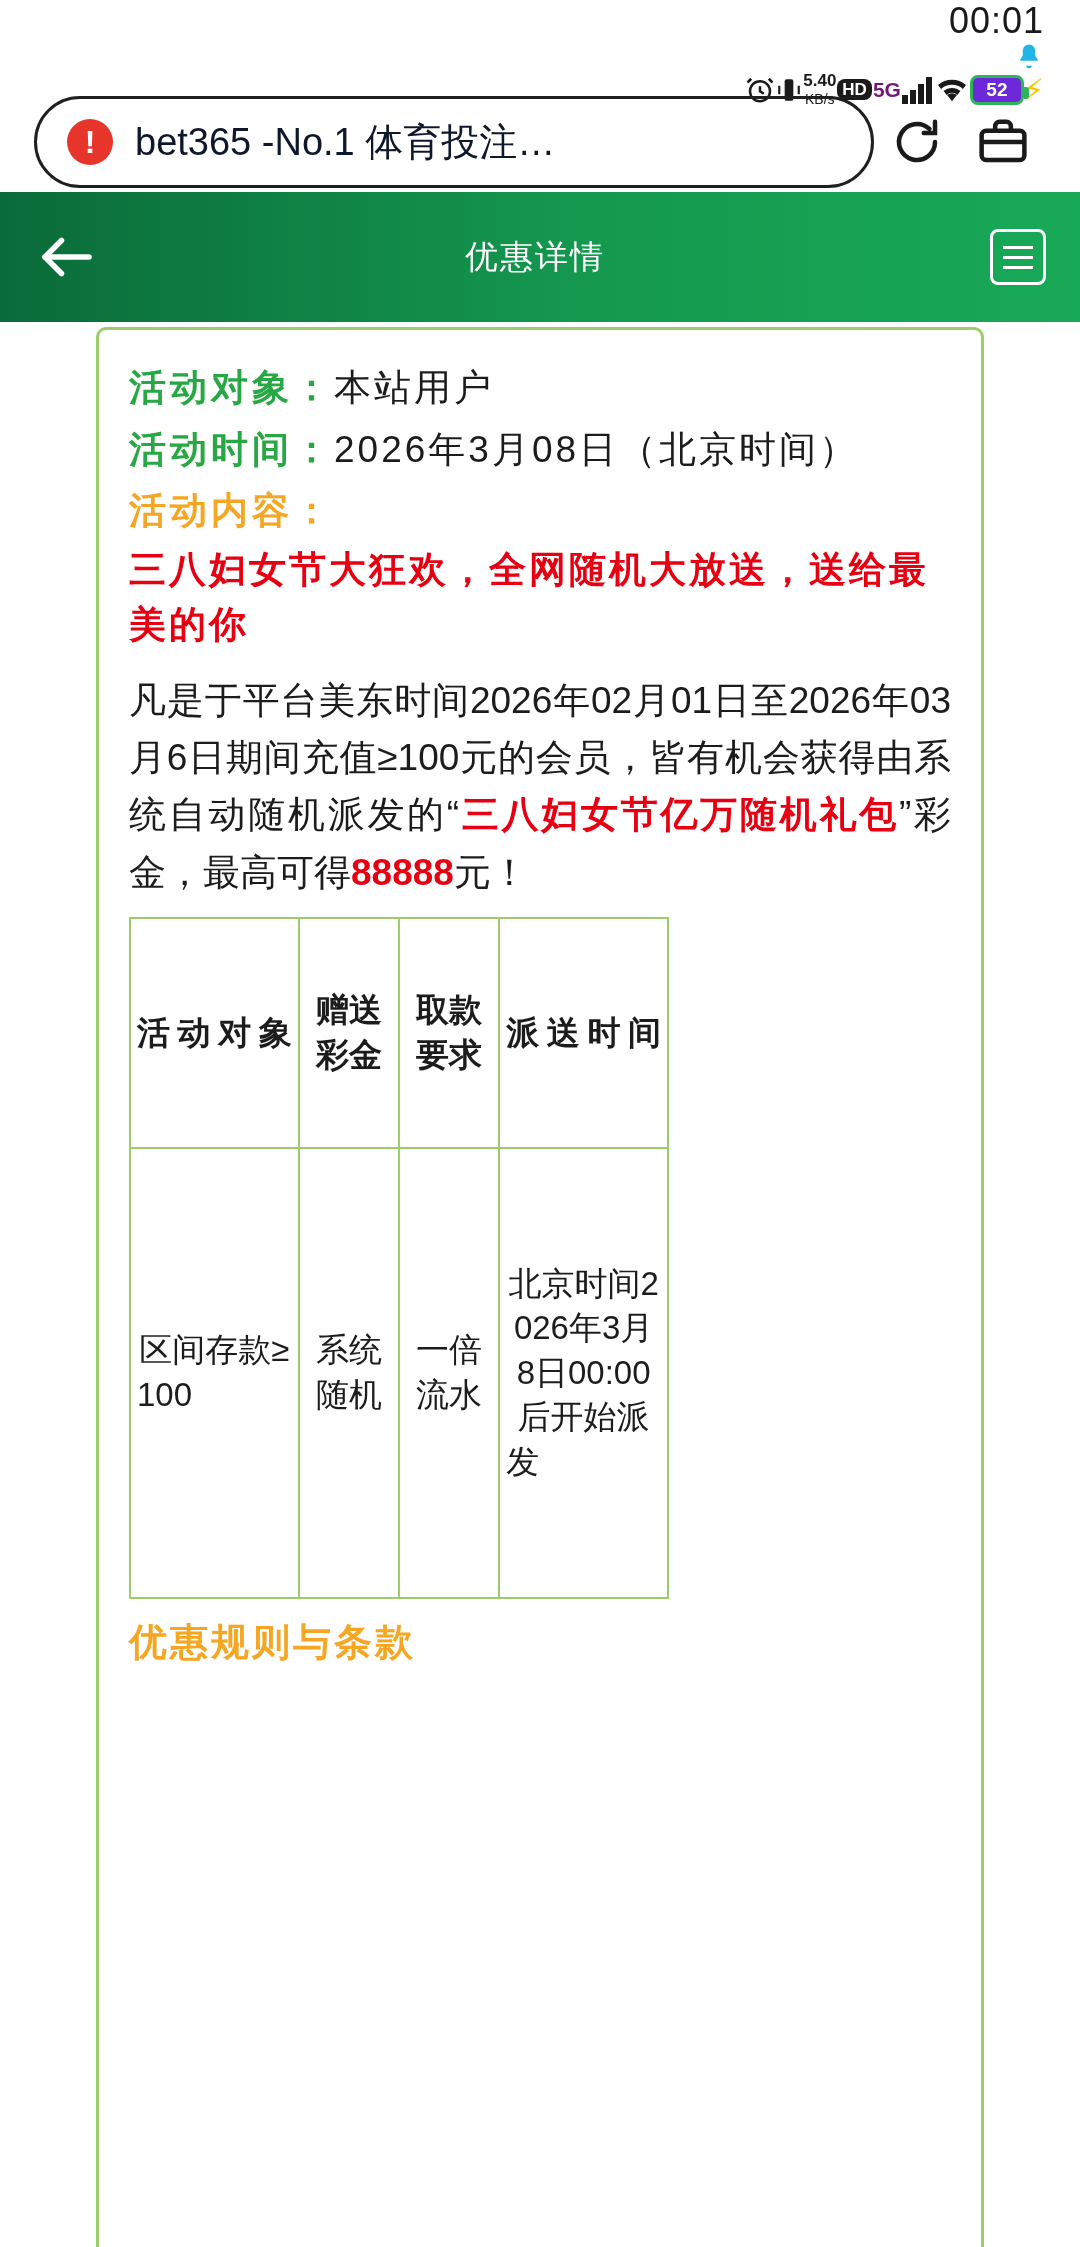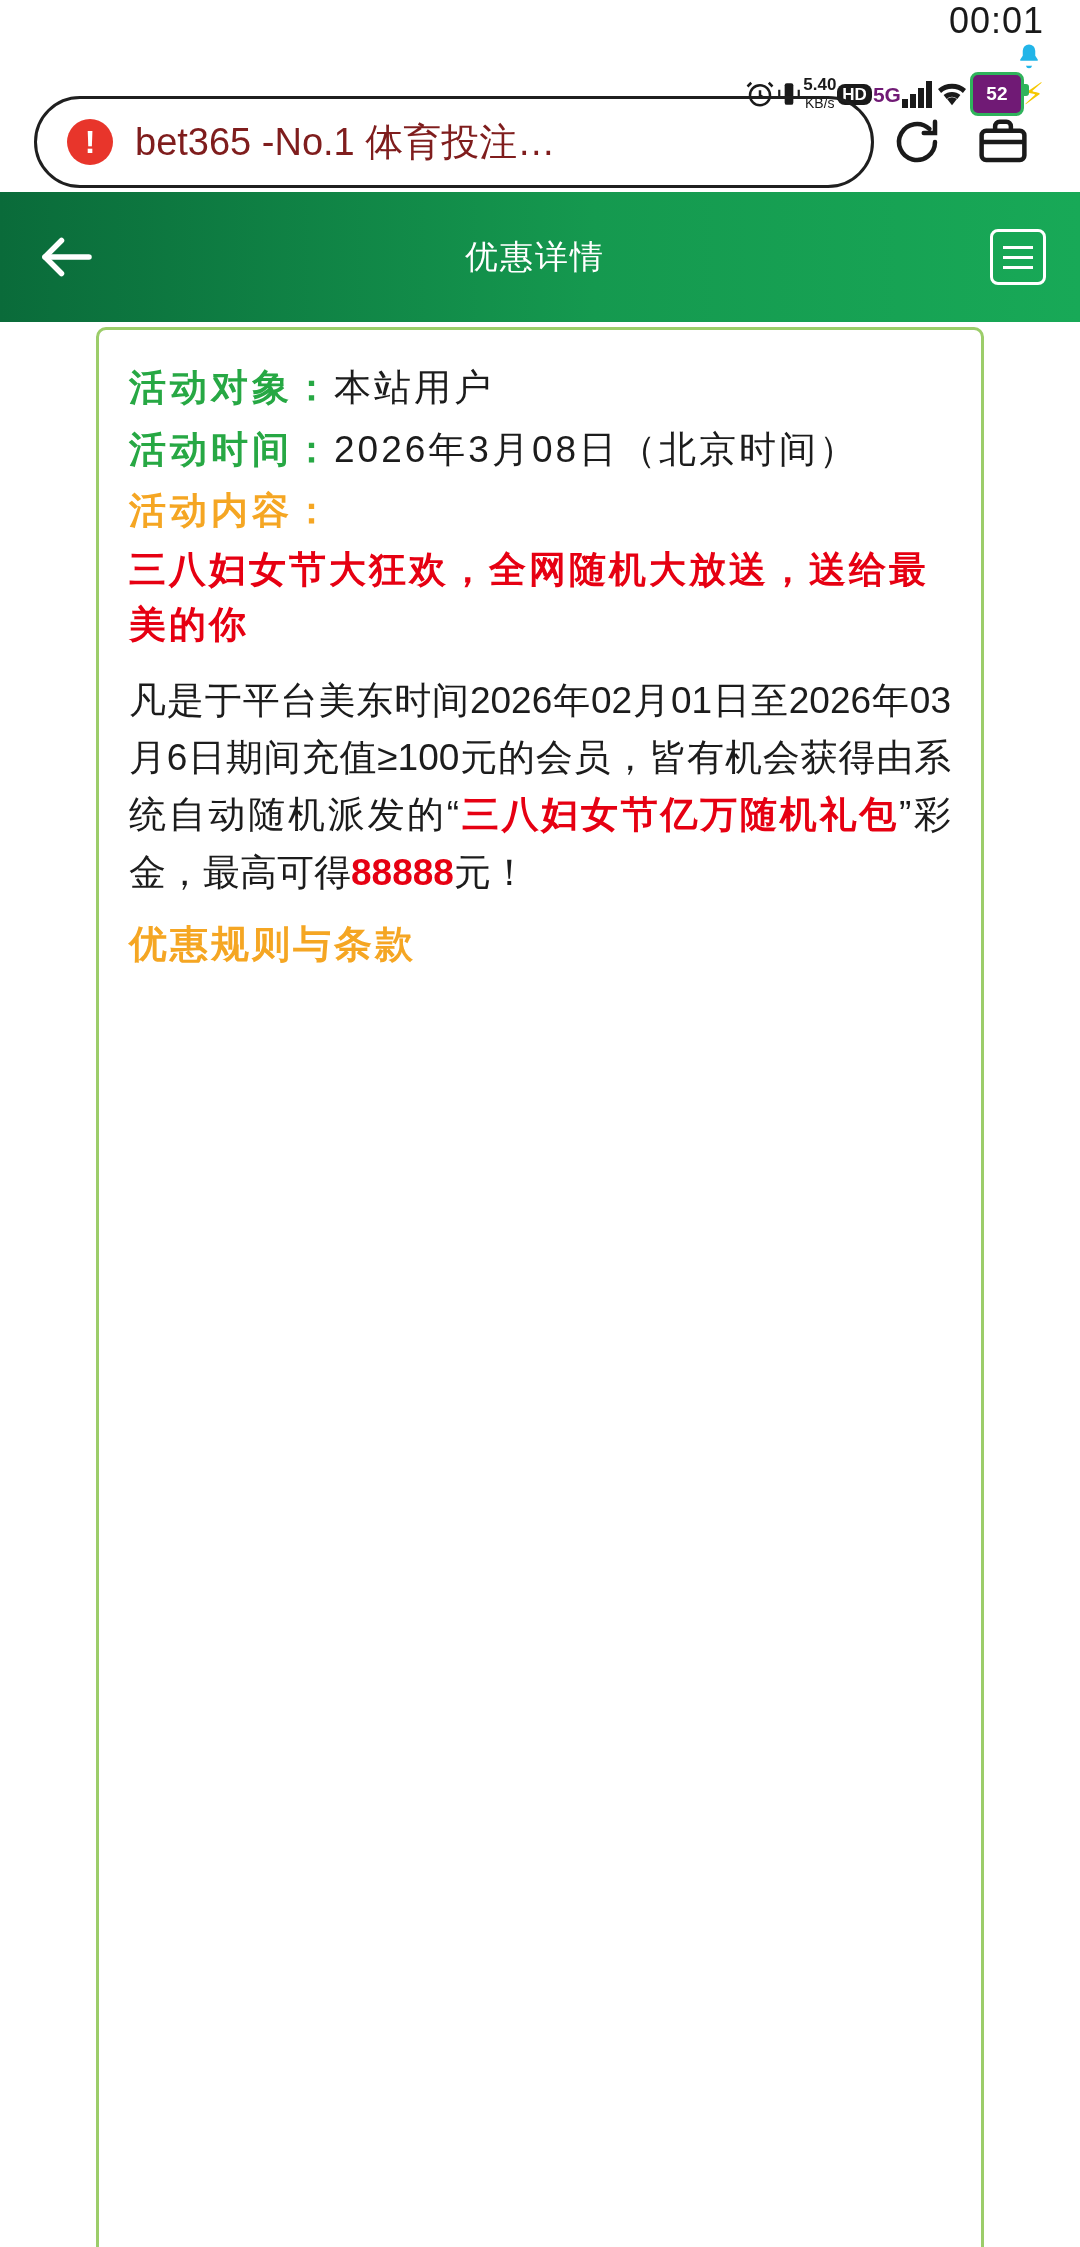--- a/index.html
+++ b/index.html
@@ -53,24 +53,24 @@
   }
   .g5 {
     font-size: 21px;
     font-weight: 700;
     color: #701a75;
     line-height: 1;
   }
   .battery {
     position: relative;
     width: 54px;
-    height: 44px;
+    height: 30px;
     border: 3px solid #2fb35b;
     border-radius: 8px;
-    background: #701a75;
+    background: #6d28d9;
     display: flex;
     align-items: center;
     justify-content: center;
   }
   .battery::after {
     content: "";
     position: absolute;
     right: -8px;
     top: 9px;
     width: 5px;
@@ -105,21 +105,21 @@
     border-radius: 50%;
     background: #e8352b;
     color: #fff;
     font-size: 32px;
     font-weight: 700;
     display: flex; align-items: center; justify-content: center;
     flex: 0 0 auto;
   }
   .url-text {
     font-size: 38px;
-    color: #7f1d1d;
+    color: #0f172a;
     white-space: nowrap;
     overflow: hidden;
     text-overflow: ellipsis;
   }
   .bar-btn {
     width: 86px;
     display: flex;
     align-items: center;
     justify-content: center;
     flex: 0 0 auto;
@@ -325,16 +325,32 @@
     <div class="line blk">
       <span class="lbl-orange">活动内容：</span>
     </div>
 
     <div class="line red-bold spaced" style="margin-bottom:16px;font-family:Liberation Mono, monospace;">三八妇女节大狂欢，全网随机大放送，送给最美的你</div>
 
     <div class="body-para">
       <span>凡是于平台美东时间2026年02月01日至2026年03月6日期间充值≥100元的会员，皆有机会获得由系统自动随机派发的“</span><span class="red-inline">三八妇女节亿万随机礼包</span><span>”彩金，最高可得</span><span class="red-inline">88888</span><span>元！</span>
     </div>
 
+    <table class="promo">
+      <tbody>
+          <tr class="head">
+        <td class="col1 justify-cell">活动对象</td>
+        <td class="col2">赠送彩金</td>
+        <td class="col3">取款要求</td>
+        <td class="col4 justify-cell">派送时间</td>
+      </tr>
+      <tr class="body">
+        <td class="col1 justify-cell">区间存款≥100</td>
+        <td class="col2">系统随机</td>
+        <td class="col3">一倍流水</td>
+        <td class="col4 justify-cell">北京时间2026年3月8日00:00后开始派发</td>
+      </tr>
+    </tbody>
+      </table>
 
     <div class="rules-title">优惠规则与条款</div>
   </div>
 </div>
 
 </body></html>

